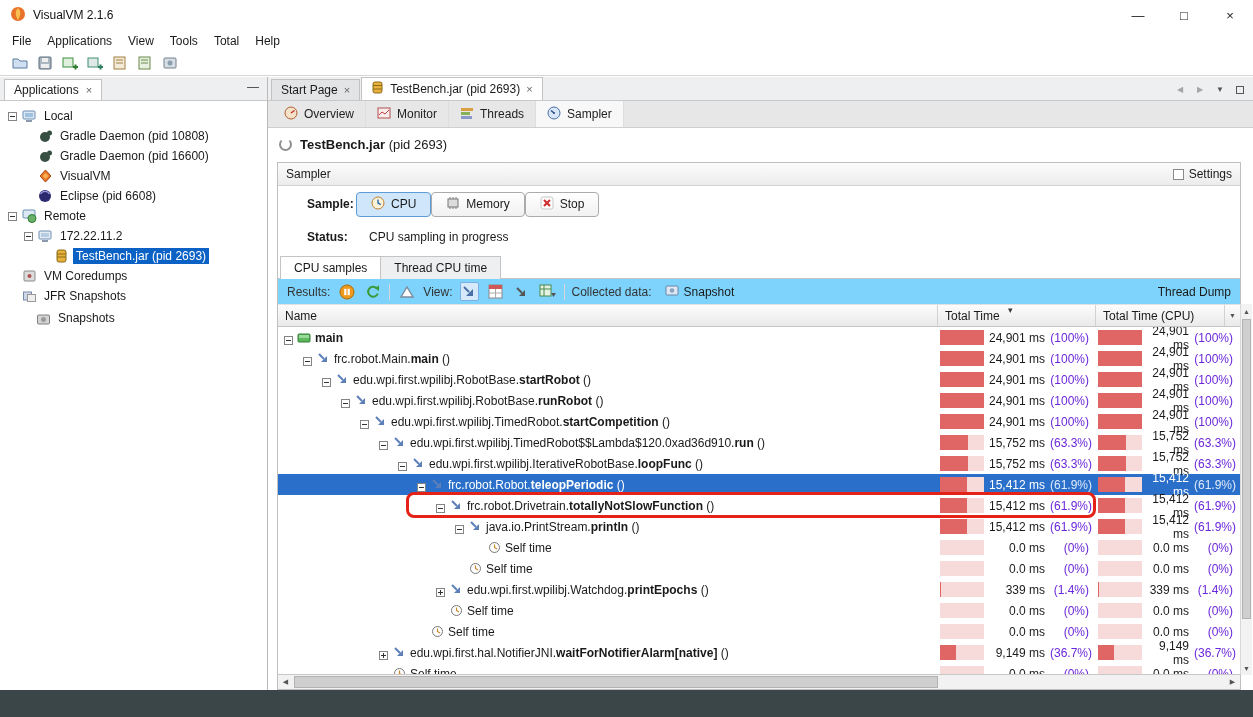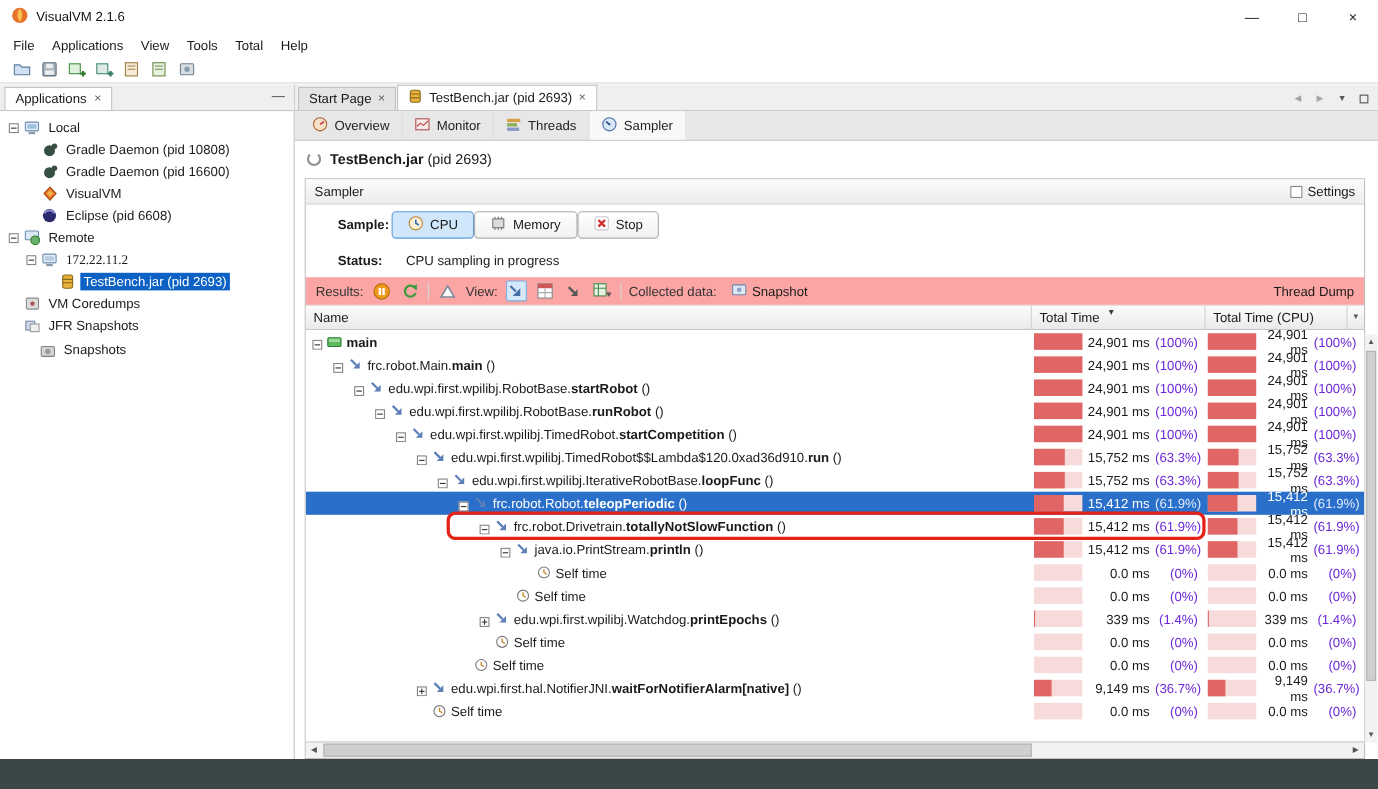--- a/index.html
+++ b/index.html
@@ -47,21 +47,21 @@
 .samp-settings{margin-left:auto;display:flex;align-items:center;gap:5px}
 .cb{width:11px;height:11px;border:1px solid #8a8a8a;background:#fff}
 .sample-row{height:36px;display:flex;align-items:center;gap:0;padding-left:29px;flex:none}
 .flabel{font-weight:bold;width:49px}
 .btn{height:25px;display:flex;align-items:center;gap:6px;padding:0 14px;border:1px solid #ababab;border-radius:4px;background:linear-gradient(#fff,#f1f1f1)}
 .btn.sel-btn{background:#cfe6fb;border-color:#5e9cd8}
 .status-row{height:30px;display:flex;align-items:center;gap:13px;padding-left:29px;flex:none}
 .rtab-row{height:27px;display:flex;align-items:flex-end;border-bottom:1px solid #c4c4c4;padding-left:2px;flex:none}
 .rtab{padding:4px 13px;border:1px solid #c4c4c4;border-bottom:none;background:#edeff1;margin-right:-1px;position:relative;top:1px}
 .rtab.active{background:#fff}
-.res-toolbar{height:26px;display:flex;align-items:center;gap:7px;padding:0 9px;background:#fca5a5;border-bottom:1px solid #e2e2e2;flex:none}
+.res-toolbar{height:26px;display:flex;align-items:center;gap:7px;padding:0 9px;background:#7dd3fc;border-bottom:1px solid #e2e2e2;flex:none}
 .sep{width:1px;height:16px;background:#d6d6d6}
 .rticon{width:19px;height:19px;display:flex;align-items:center;justify-content:center}
 .selbox{border:1px solid #79aee6;background:#d6e9fb;border-radius:2px}
 .mut{color:#333}
 .snapshot-btn{display:flex;align-items:center;gap:5px;padding:2px 6px}
 .rt-spacer{flex:1}
 .thead{height:22px;display:flex;background:linear-gradient(#fcfcfc,#eaeaea);border-bottom:1px solid #c6c6c6;flex:none}
 .th{display:flex;align-items:center;padding-left:7px;border-right:1px solid #d2d2d2;position:relative}
 .th-name{flex:1}
 .th-tt{width:158px}
@@ -227,21 +227,21 @@
         <div class="srow" style="padding-left: 8px;">
           <span class="expander"></span>
           <span class="sicon">
             <svg width="15" height="14">
               <rect x="1" y="1" width="12" height="8" rx="1" fill="#dce9f5" stroke="#6a8db0"></rect>
               <circle cx="10" cy="9.5" r="4" fill="#6ab06a" stroke="#2e7d32"></circle>
             </svg>
           </span>
           <span class="slabel">Remote</span>
         </div>
-        <div class="srow" style="padding-left: 24px; font-family: Liberation Serif, serif;">
+        <div class="srow" style="padding-left: 24px;">
           <span class="expander"></span>
           <span class="sicon">
             <svg width="15" height="14">
               <rect x="1" y="2" width="12" height="8" rx="1" fill="#e4ecf4" stroke="#6a8db0"></rect>
               <rect x="3" y="4" width="8" height="4" fill="#b8cde2"></rect>
               <rect x="4" y="11" width="6" height="2" fill="#8a9aaa"></rect>
             </svg>
           </span>
           <span class="slabel">172.22.11.2</span>
         </div>
@@ -390,20 +390,24 @@
                 </svg></span>
             <span>Stop</span>
           </span>
         </div>
 
         <div class="status-row">
           <span class="flabel">Status:</span>
           <span>CPU sampling in progress</span>
         </div>
 
+        <div class="rtab-row" id="rtab-row">
+            <div class="rtab active">CPU samples</div>
+            <div class="rtab">Thread CPU time</div>
+          </div>
 
         <div class="res-toolbar">
           <span class="mut">Results:</span>
           <span class="rticon">
               <svg width="16" height="16">
                 <circle cx="8" cy="8" r="7" fill="#ef9a1d" stroke="#b06a00"></circle>
                 <rect x="5.2" y="4.8" width="2.2" height="6.4" fill="#fff"></rect>
                 <rect x="8.6" y="4.8" width="2.2" height="6.4" fill="#fff"></rect>
               </svg>
             </span>

